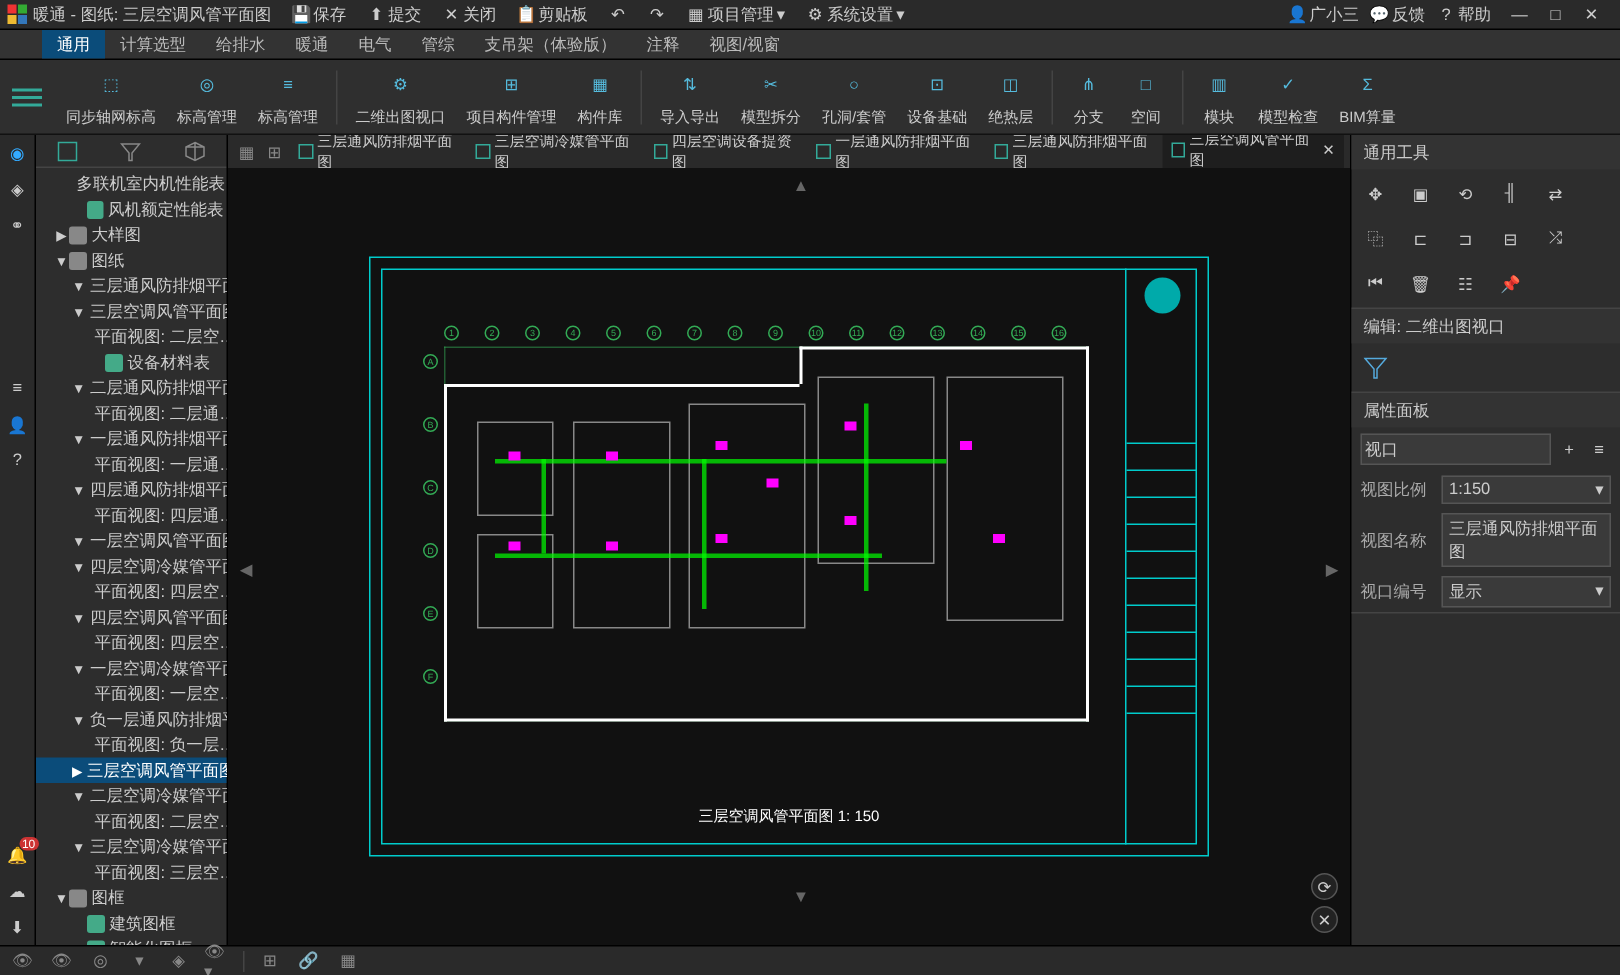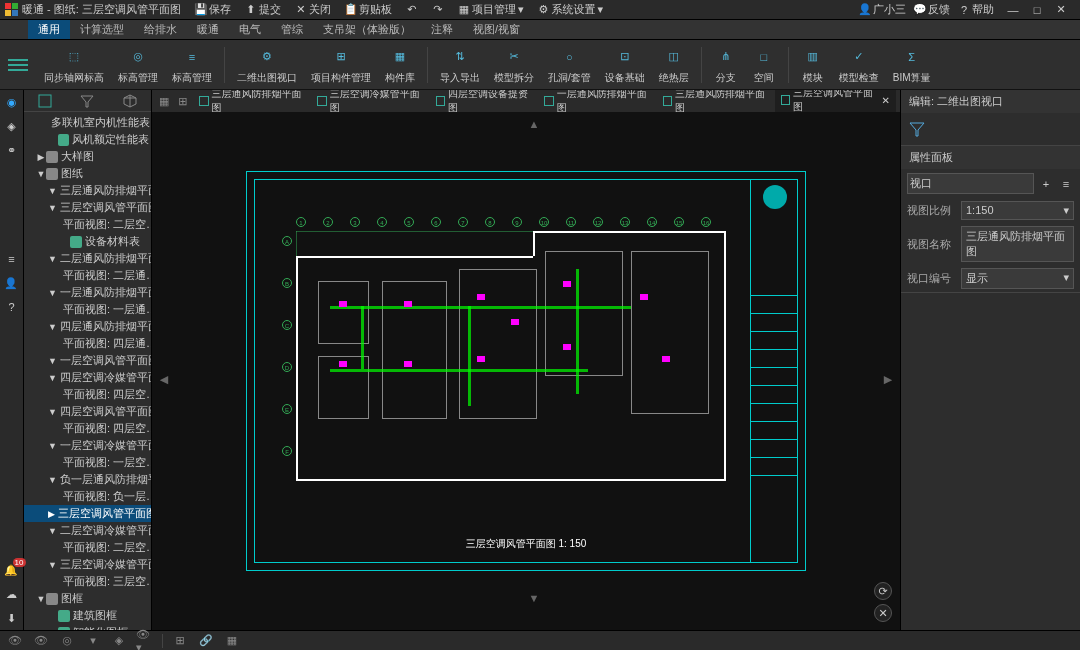--- a/index.html
+++ b/index.html
@@ -552,20 +552,39 @@
       </div>
       <div class="corner-btns">
         <div class="cbtn">⟳</div>
         <div class="cbtn">✕</div>
       </div>
     </div>
   </div>
 
   <div class="rightpanel">
     <div class="rp-section">
+      <div class="rp-header">通用工具</div>
+      <div class="rp-toolgrid">
+        <div class="rp-tool">✥</div>
+        <div class="rp-tool">▣</div>
+        <div class="rp-tool">⟲</div>
+        <div class="rp-tool">╢</div>
+        <div class="rp-tool">⇄</div>
+        <div class="rp-tool">⿻</div>
+        <div class="rp-tool">⊏</div>
+        <div class="rp-tool">⊐</div>
+        <div class="rp-tool">⊟</div>
+        <div class="rp-tool">⤮</div>
+        <div class="rp-tool">⏮</div>
+        <div class="rp-tool">🗑</div>
+        <div class="rp-tool">☷</div>
+        <div class="rp-tool">📌</div>
+      </div>
+    </div>
+    <div class="rp-section">
       <div class="rp-header">编辑: 二维出图视口</div>
       <div class="rp-toolgrid">
         <div class="rp-tool">
             <svg width="16" height="16">
               <path d="M1 2 L15 2 L9 9 L9 15 L7 15 L7 9 Z" fill="none" stroke="#5ad"></path>
             </svg>
           </div>
       </div>
     </div>
     <div class="rp-section">

